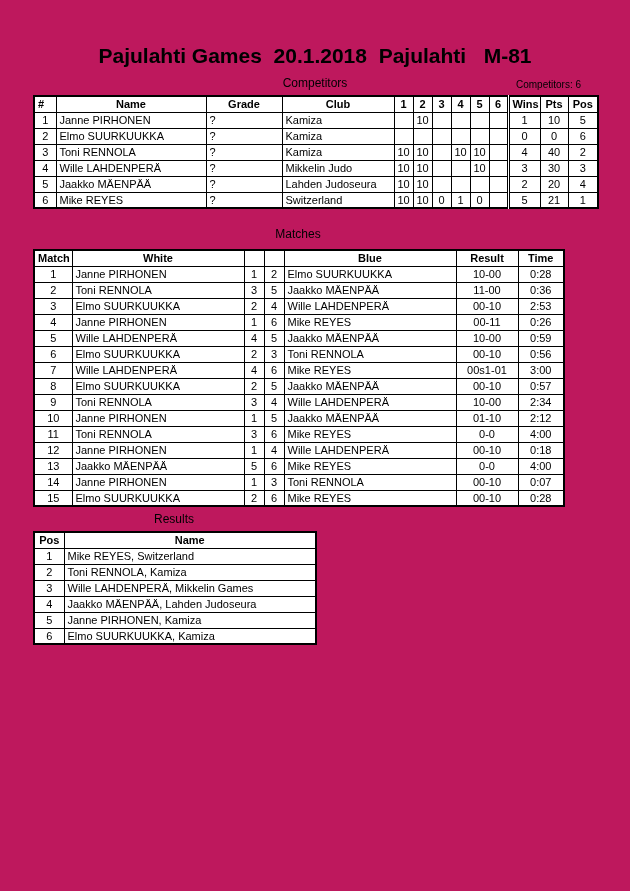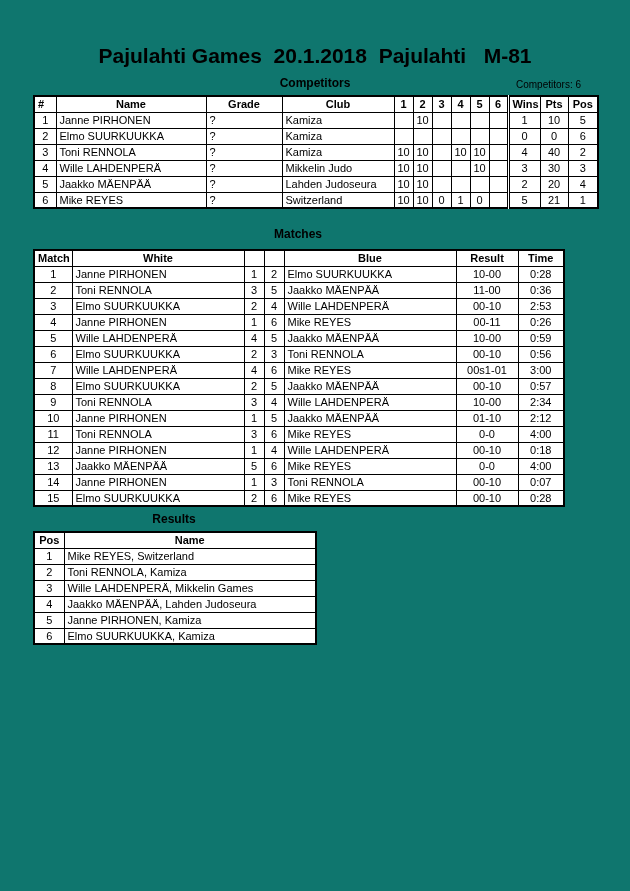--- a/index.html
+++ b/index.html
@@ -2,32 +2,32 @@
 <html><head>
 <meta charset="utf-8">
 <style>
   * { margin:0; padding:0; box-sizing:border-box; }
   html,body { background:#fff; }
   body {
     width:630px; height:891px; margin:0;
     font-family:"Liberation Sans","DejaVu Sans",sans-serif;
     color:#000;
   }
-  .page { position:relative; width:630px; height:891px; overflow:hidden; background:#0f766e; }
+  .page { position:relative; width:630px; height:891px; overflow:hidden; background:#be185d; }
 
   .title {
     padding-top:44px;
     text-align:center;
     font-size:21px;
     font-weight:bold;
     white-space:pre;
   }
 
   .comp-heading-row { position:relative; margin-top:8px; width:564px; margin-left:33px; }
-  .section-heading { font-size:12px; font-weight:bold; text-align:center; }
+  .section-heading { font-size:12px; font-weight:normal; text-align:center; }
   .comp-count {
     position:absolute; right:16px; top:3px;
     font-size:10px; font-weight:normal;
   }
 
   table { border-collapse:collapse; table-layout:fixed; background:#fff; }
   th, td {
     border:1px solid #000;
     height:16px;
     font-size:11px;

